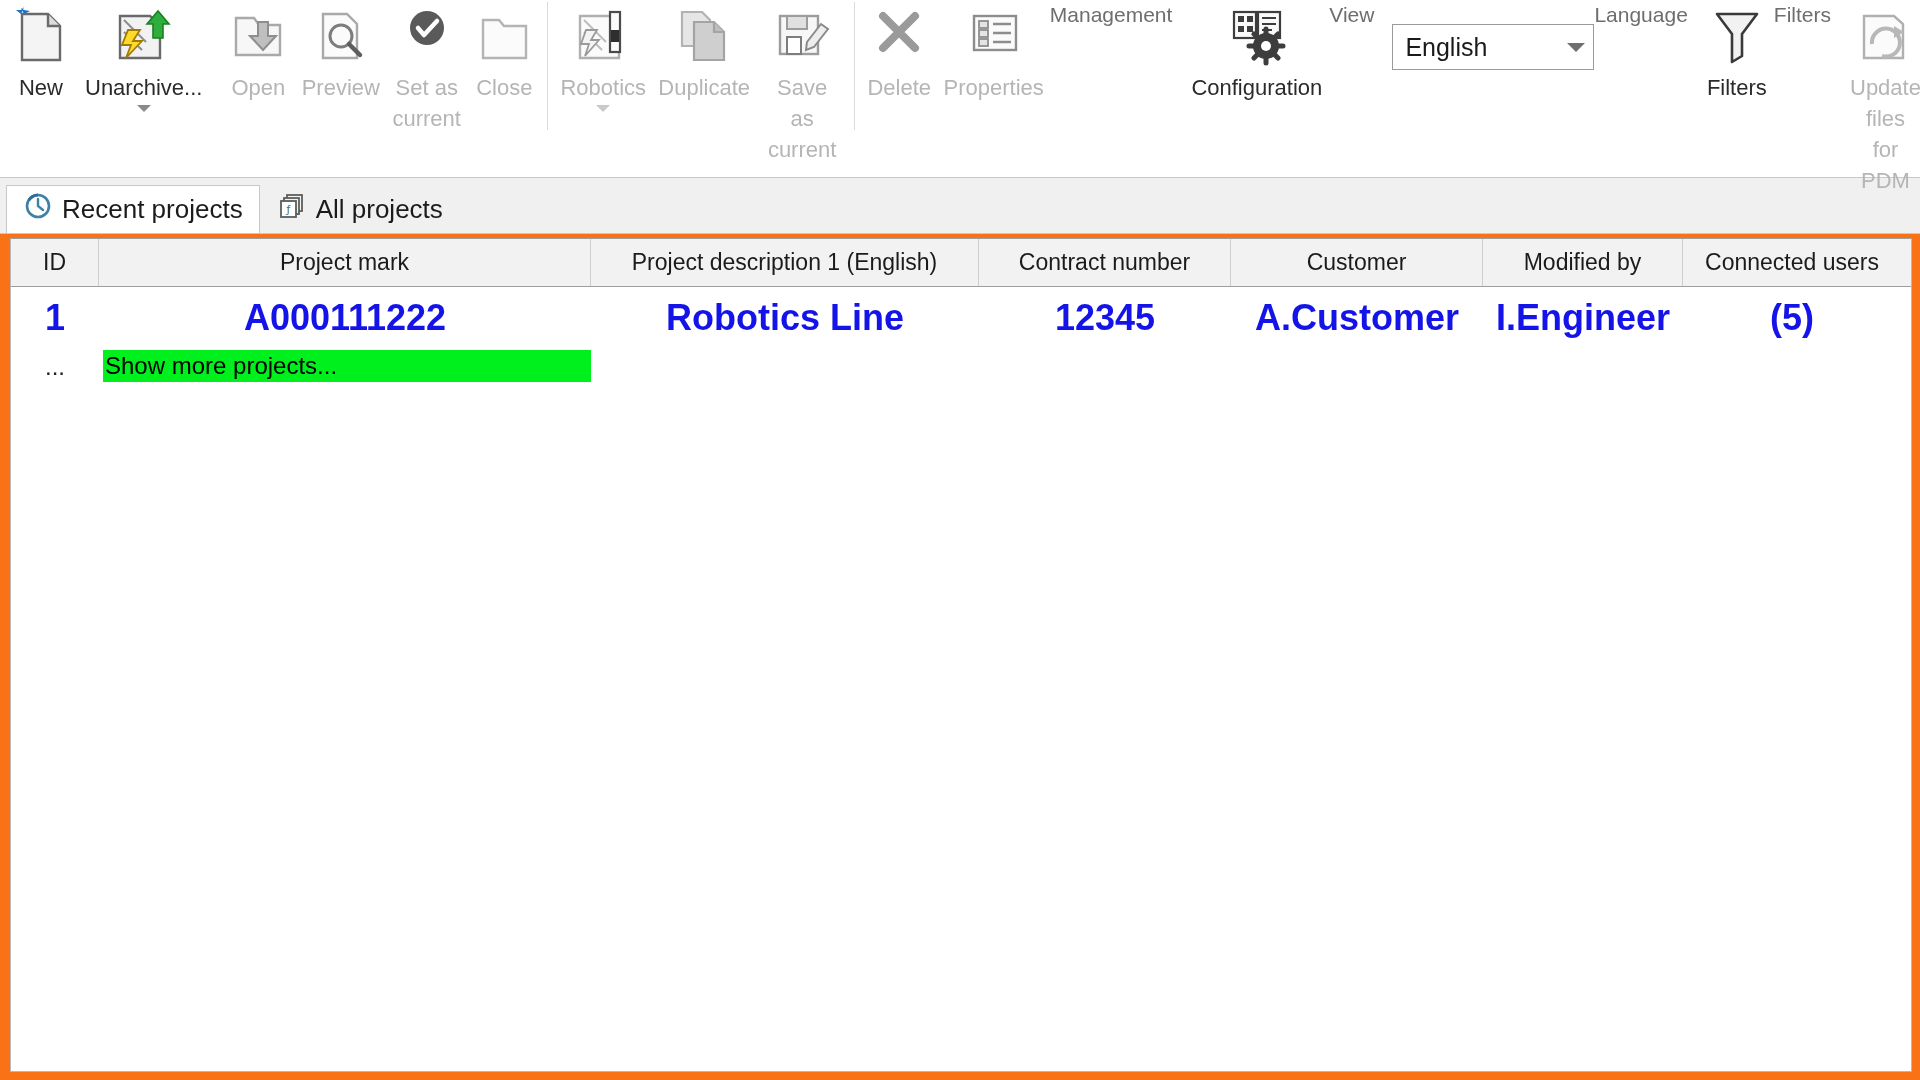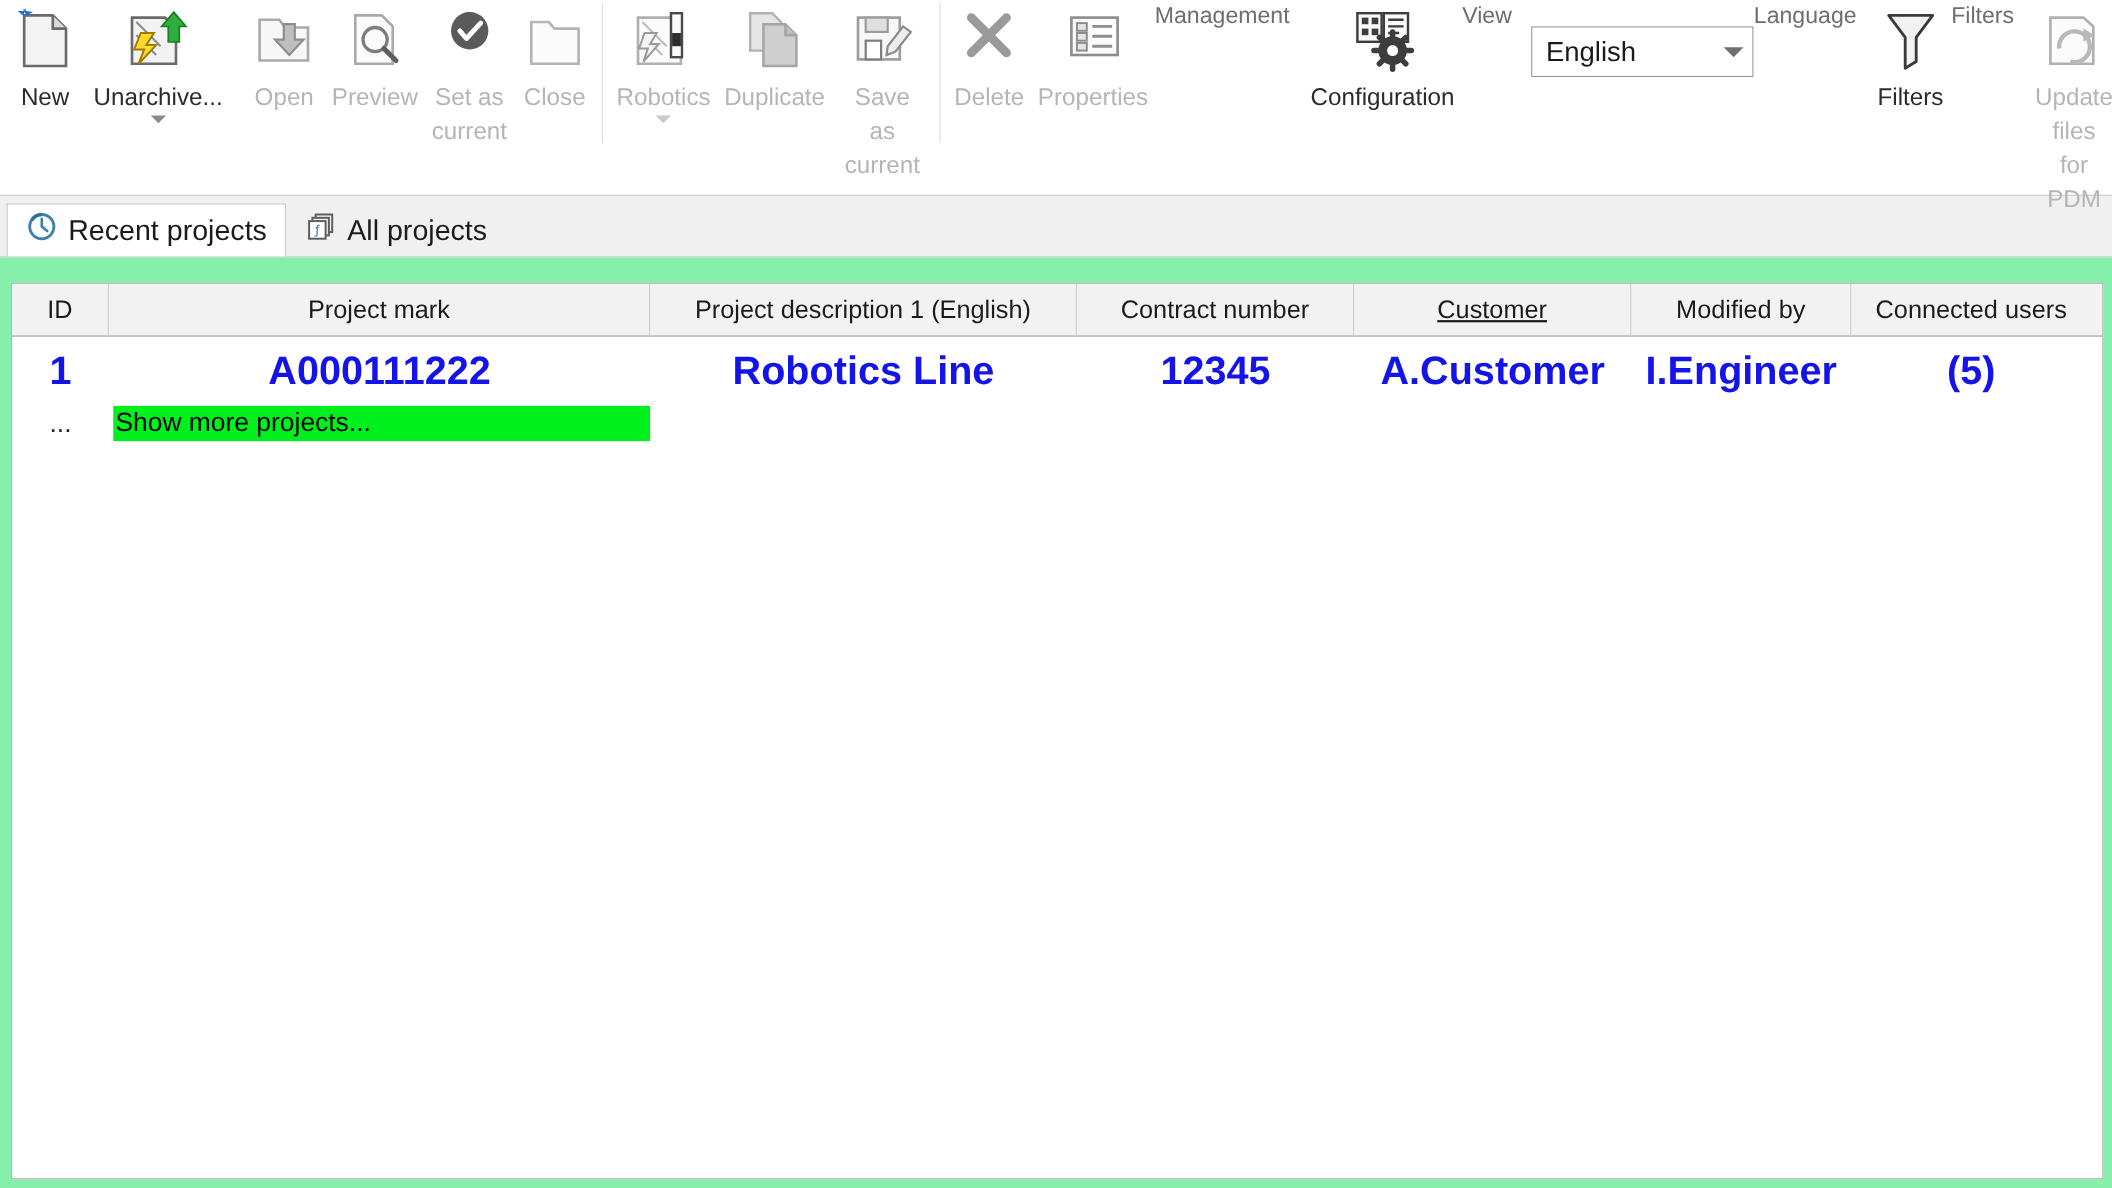--- a/index.html
+++ b/index.html
@@ -71,21 +71,21 @@
   }
   .tab{
     display:flex;align-items:center;gap:9px;
     height:48px;padding:0 16px;box-sizing:border-box;
     font-size:26px;color:#1b1b1b;
     border:1px solid transparent;border-bottom:none;background:transparent;
   }
   .tab.active{background:#ffffff;border-color:#c8c8c8;}
 
   
-  .gridwrap{flex:1;padding:23px 8px 8px 10px;box-sizing:border-box;background:#86efac;}
+  .gridwrap{flex:1;padding:4px 8px 8px 10px;box-sizing:border-box;background:#f97316;}
   .grid{
     width:100%;height:100%;
     border:1px solid #b8b8b8;border-top:1px solid #9e9e9e;
     background:#fff;box-sizing:border-box;display:flex;flex-direction:column;
   }
   .ghead{
     display:flex;height:48px;
     background:#f2f2f2;
     border-bottom:1px solid #9e9e9e;
     box-sizing:border-box;
@@ -376,21 +376,21 @@
   </div>
 
   <div class="gridwrap">
     <div class="grid">
 
       <div class="ghead">
         <div class="gh" style="width: 88px; flex: 0 0 auto;">ID</div>
         <div class="gh" style="width: 492px; flex: 0 0 auto;">Project mark</div>
         <div class="gh" style="width: 388px; flex: 0 0 auto;">Project description 1 (English)</div>
         <div class="gh" style="width: 252px; flex: 0 0 auto;">Contract number</div>
-        <div class="gh" style="width: 252px; flex: 0 0 auto; text-decoration: underline;">Customer</div>
+        <div class="gh" style="width: 252px; flex: 0 0 auto;">Customer</div>
         <div class="gh" style="width: 200px; flex: 0 0 auto;">Modified by</div>
         <div class="gh" style="width: 218px; flex: 0 0 auto;">Connected users</div>
       </div>
 
       <div class="gbody">
 
         <div class="grow data">
           <div class="gc" style="width: 88px; flex: 0 0 auto; color: rgb(20, 20, 232);">1</div>
           <div class="gc" style="width: 492px; flex: 0 0 auto; color: rgb(20, 20, 232);">A000111222</div>
           <div class="gc" style="width: 388px; flex: 0 0 auto; color: rgb(20, 20, 232);">Robotics Line</div>

